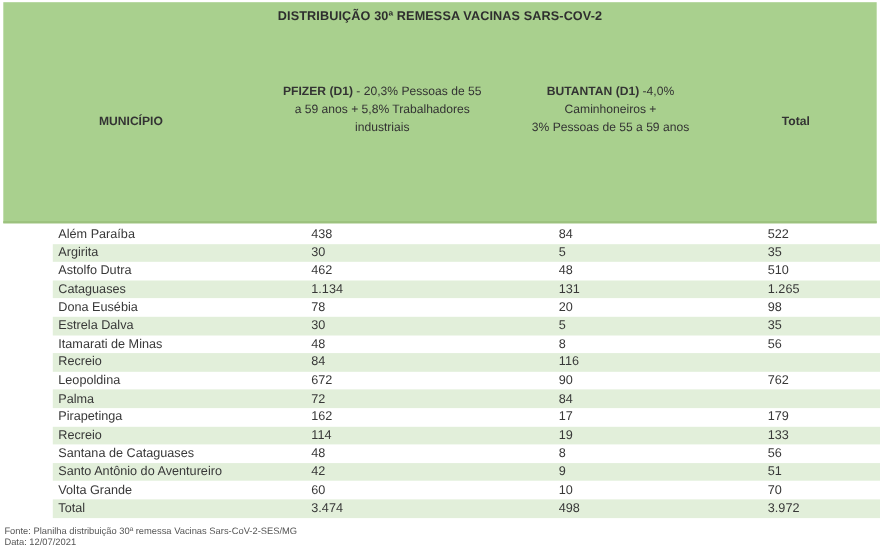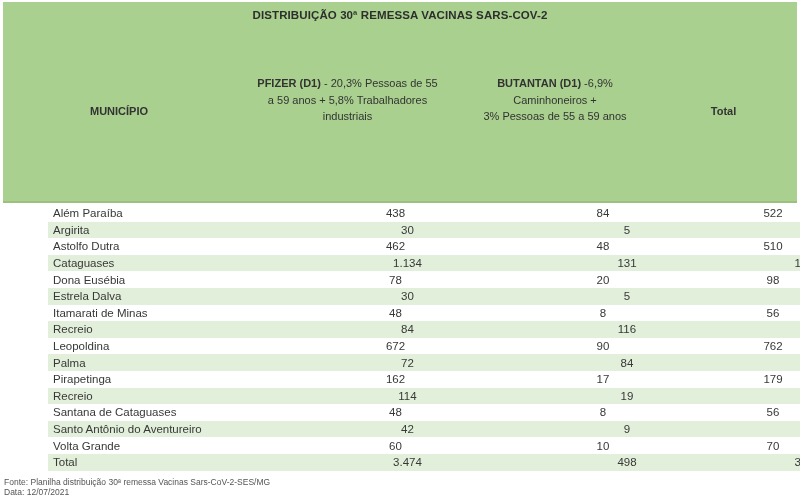--- a/index.html
+++ b/index.html
@@ -51,27 +51,27 @@
     margin-left:48px;
   }
   .row{
     display:grid;
     grid-template-columns:235px 225px 190px 150px;
     height:16.6px;
     align-items:center;
     font-size:11.5px;
     color:#383838;
   }
-  .row.stripe{background:var(--stripe);gap:12px;}
+  .row.stripe{background:var(--stripe);}
   .cell-name{
     padding-left:5px;
     white-space:nowrap;
     overflow:hidden;
   }
-  .cell-num{text-align:center;}
+  .cell-num{text-align:left;}
   .footer{
     margin:6px 0 0 4px;
   }
   .footer-line{
     font-size:8.5px;
     color:#555;
   }
   .footer-line.data{}
 </style>
 </head>
@@ -80,21 +80,21 @@
 <div class="green-block">
   <div class="title">DISTRIBUIÇÃO 30ª REMESSA VACINAS SARS-COV-2</div>
   <div class="head-grid">
     <div class="head-cell simple">MUNICÍPIO</div>
     <div class="head-cell">
       <div><span class="bold">PFIZER (D1)</span><span> - 20,3% Pessoas de 55</span></div>
       <div>a 59 anos + 5,8% Trabalhadores</div>
       <div>industriais</div>
     </div>
     <div class="head-cell">
-      <div><span class="bold">BUTANTAN  (D1)</span><span> -6,9%</span></div>
+      <div><span class="bold">BUTANTAN  (D1)</span><span> -4,0%</span></div>
       <div>Caminhoneiros +</div>
       <div>3% Pessoas de 55 a 59 anos</div>
     </div>
     <div class="head-cell simple">Total</div>
   </div>
 </div>
 
 <div class="rows">
 
 <div class="row">

